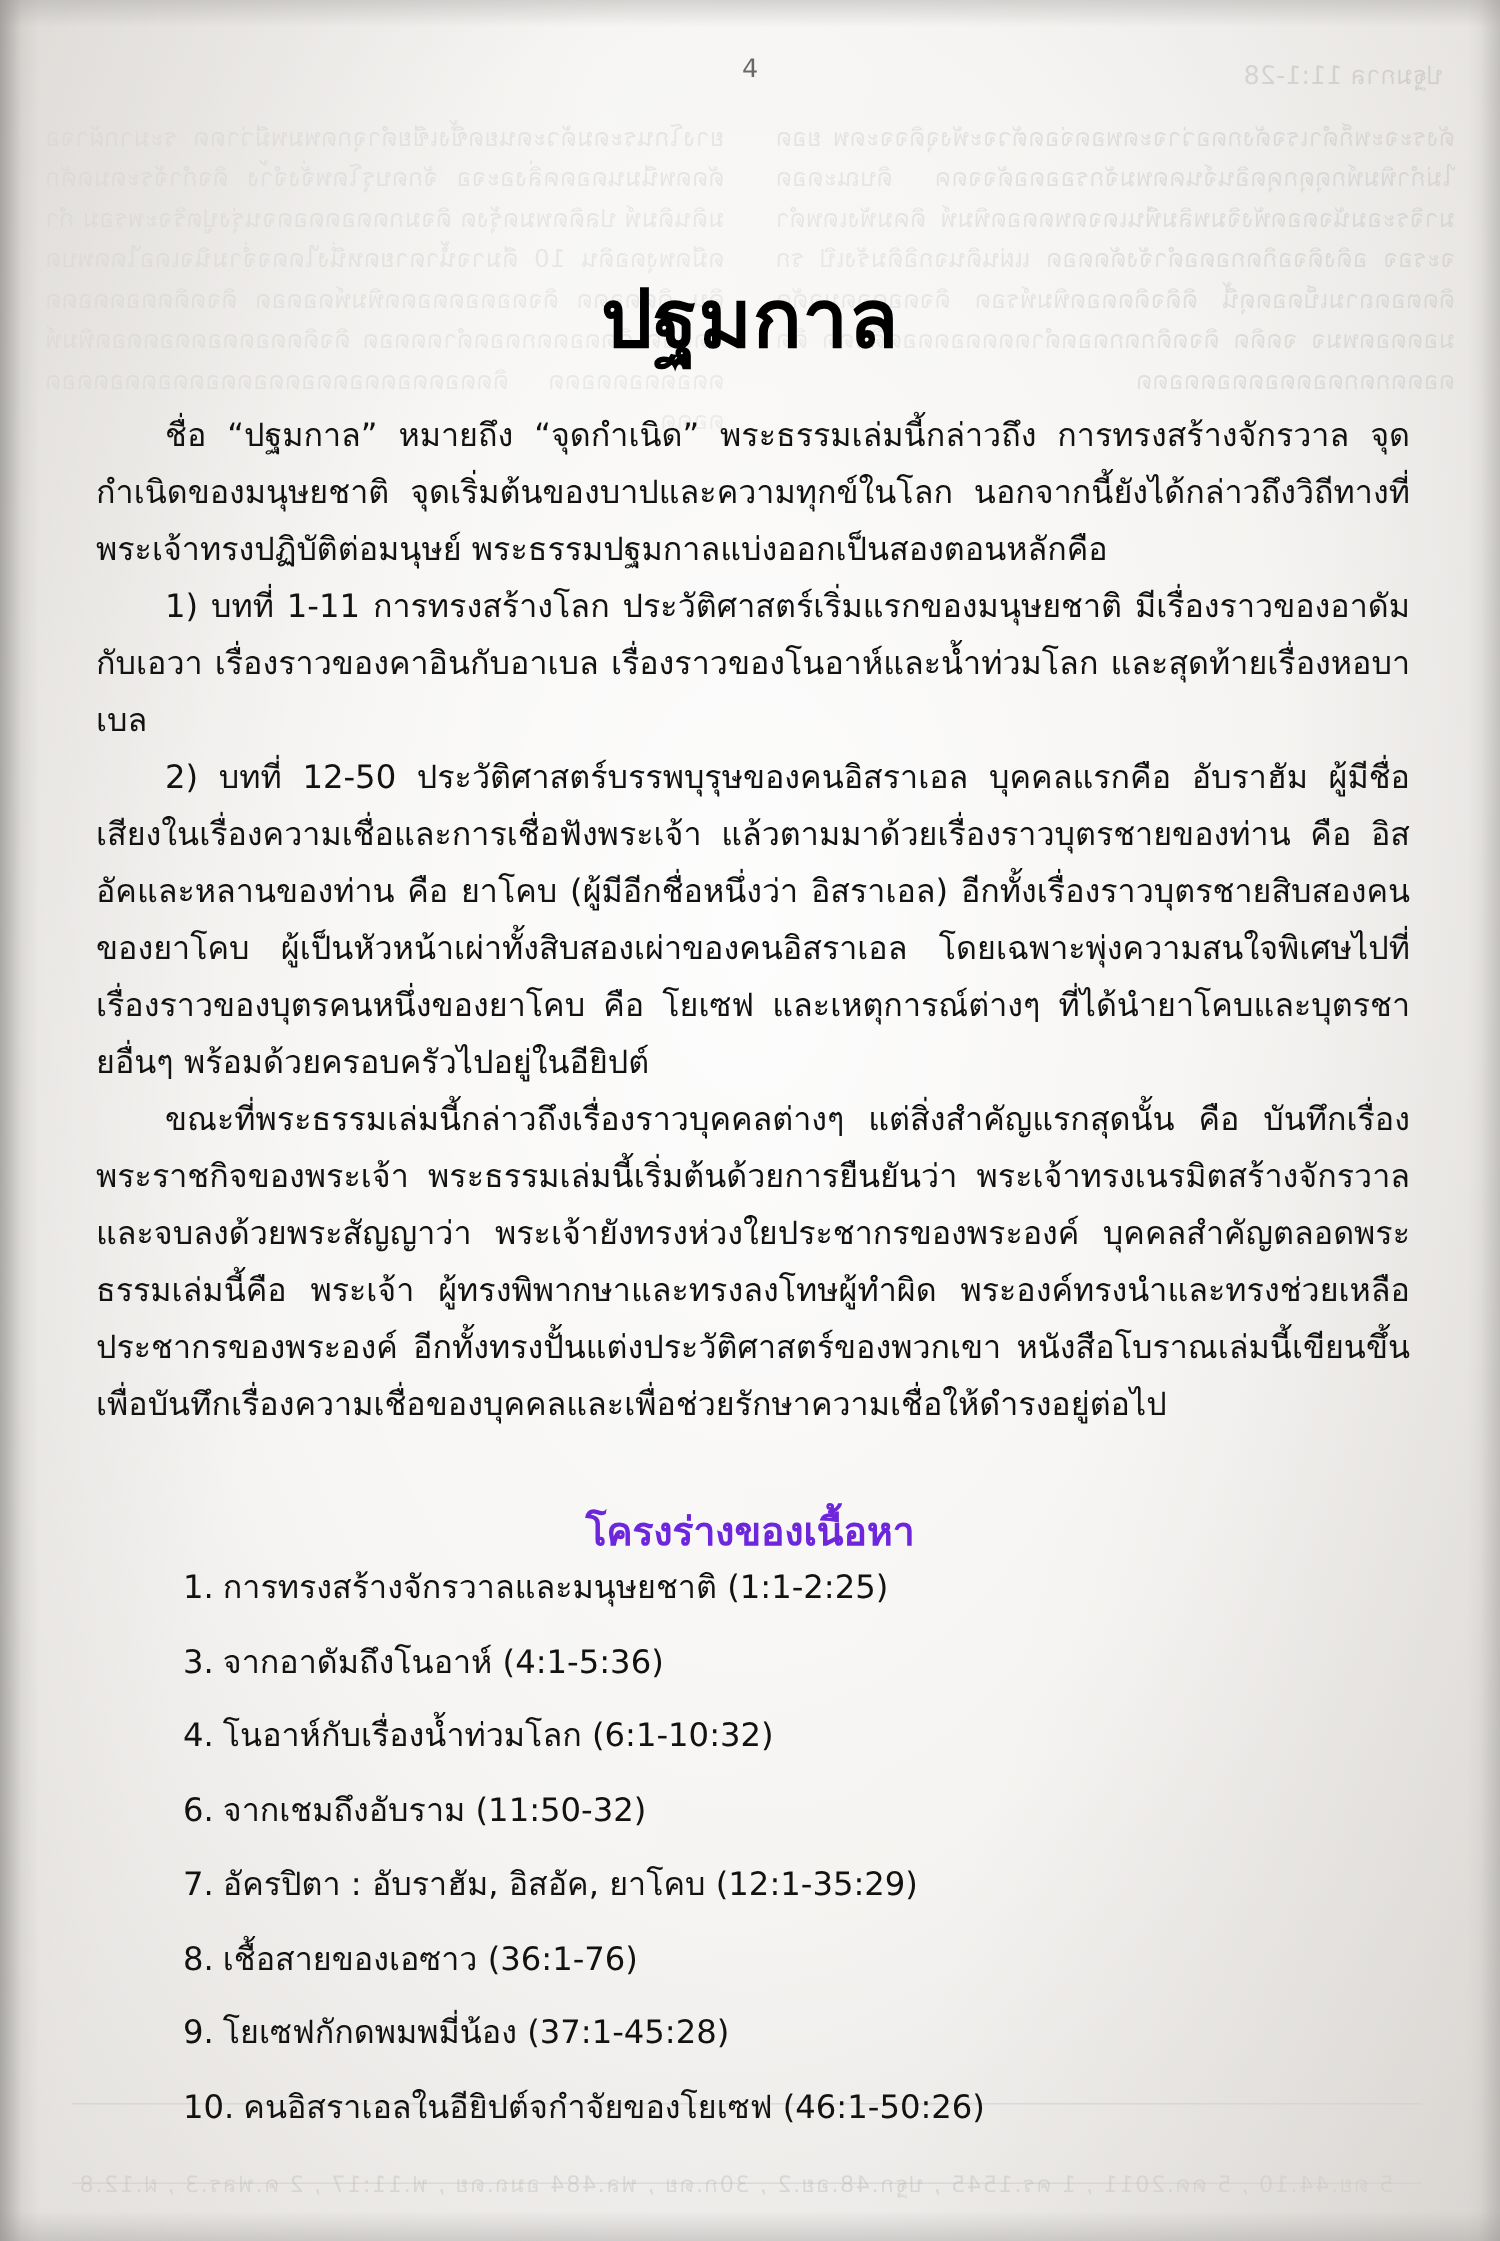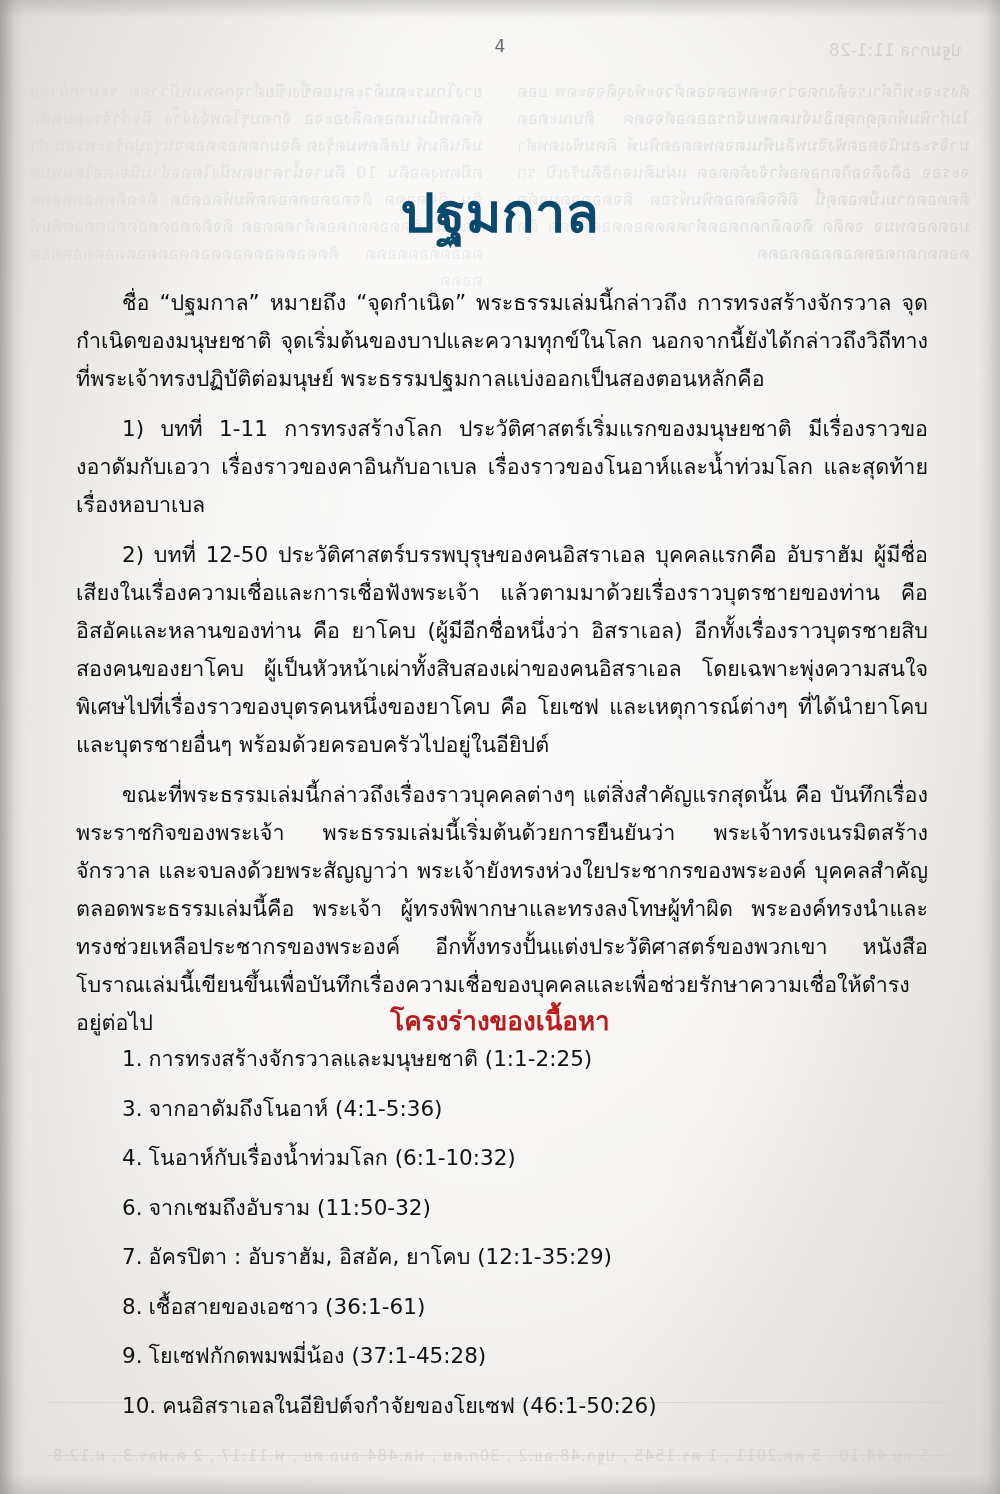--- a/index.html
+++ b/index.html
@@ -145,50 +145,51 @@
   }
 
   .book-title {
     position: absolute;
     left: 0;
     right: 0;
     top: 148px;
     text-align: center;
     font-size: 54px;
     font-weight: bold;
-    color: #0c4a6e;
+    color: #000000;
     letter-spacing: 0.5px;
     line-height: 1.1;
+    font-family: Liberation Serif, serif;
   }
 
   .body-text {
     position: absolute;
     left: 64px;
     top: 272px;
     width: 876px;
     font-size: 21.5px;
     line-height: 38px;
     color: #141414;
     text-align: justify;
     text-justify: inter-word;
   }
   .body-text p {
-    margin: 12px;
+    margin: 0;
     text-indent: 46px;
   }
 
   .outline-heading {
     position: absolute;
     left: 0;
     right: 0;
     top: 978px;
     text-align: center;
     font-size: 26px;
     font-weight: bold;
-    color: #b91c1c;
+    color: #6d28d9;
   }
 
   .outline-list {
     position: absolute;
     left: 110px;
     top: 1028px;
     width: 830px;
     font-size: 21.5px;
     line-height: 37.5px;
     color: #141414;
@@ -243,21 +244,21 @@
       <div class="ol-item">
         <span class="ol-num">4.</span><span>โนอาห์กับเรื่องน้ำท่วมโลก (6:1-10:32)</span>
       </div>
       <div class="ol-item">
         <span class="ol-num">6.</span><span>จากเชมถึงอับราม (11:50-32)</span>
       </div>
       <div class="ol-item">
         <span class="ol-num">7.</span><span>อัครปิตา : อับราฮัม, อิสอัค, ยาโคบ (12:1-35:29)</span>
       </div>
       <div class="ol-item">
-        <span class="ol-num">8.</span><span>เชื้อสายของเอซาว (36:1-61)</span>
+        <span class="ol-num">8.</span><span>เชื้อสายของเอซาว (36:1-76)</span>
       </div>
       <div class="ol-item">
         <span class="ol-num">9.</span><span>โยเซฟกักดพมพมี่น้อง (37:1-45:28)</span>
       </div>
       <div class="ol-item">
         <span class="ol-num">10.</span><span>คนอิสราเอลในอียิปต์จกำจัยของโยเซฟ (46:1-50:26)</span>
       </div>
     </div>
 
   </div>

